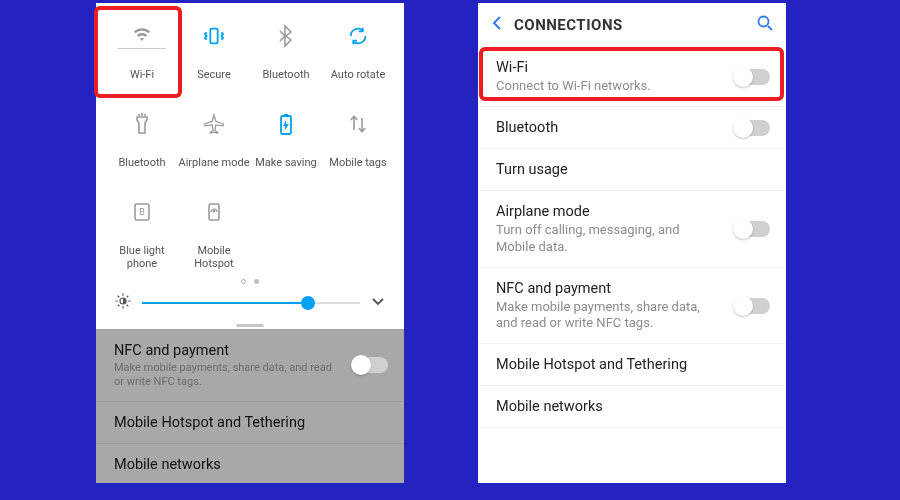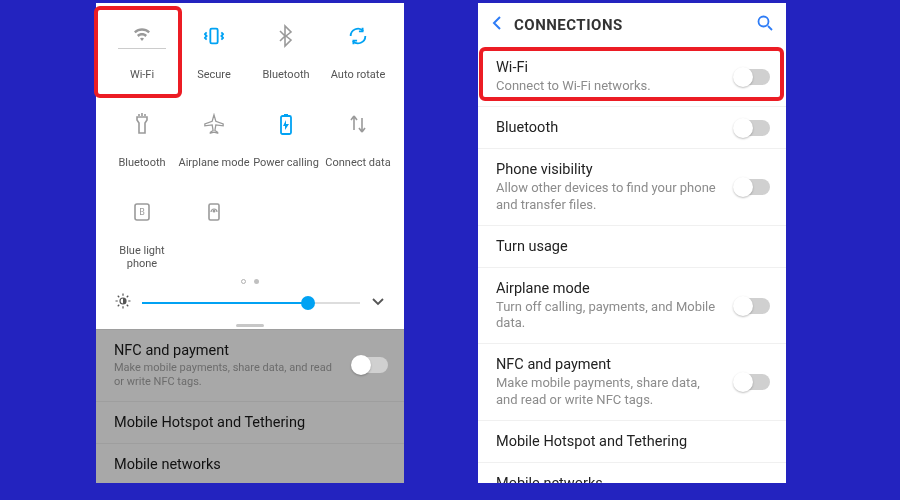--- a/index.html
+++ b/index.html
@@ -104,48 +104,49 @@
       <div class="tile-label">Airplane mode</div>
     </div>
     <div class="tile">
       <div class="tile-icon on">
           <svg width="16" height="24" viewBox="0 0 16 24">
             <rect x="3" y="4" width="10" height="18" rx="1.5" fill="none" stroke="currentColor" stroke-width="1.8"></rect>
             <rect x="6" y="2" width="4" height="2" fill="currentColor"></rect>
             <path d="M8 8v4h3l-4 6v-4H5l3-6z" fill="currentColor"></path>
           </svg>
         </div>
-      <div class="tile-label">Power calling</div>
+      <div class="tile-label">Make saving</div>
     </div>
     <div class="tile">
       <div class="tile-icon">
           <svg width="20" height="22" viewBox="0 0 20 22">
             <path d="M6 3v14m0-14l-3 4m3-4l3 4M14 19V5m0 14l-3-4m3 4l3-4" fill="none" stroke="currentColor" stroke-width="1.6"></path>
           </svg>
         </div>
-      <div class="tile-label">Connect data</div>
+      <div class="tile-label">Mobile tags</div>
     </div>
 
     <div class="tile">
       <div class="tile-icon">
           <svg width="20" height="22" viewBox="0 0 20 22">
             <rect x="3" y="3" width="14" height="16" rx="2" fill="none" stroke="currentColor" stroke-width="1.6"></rect>
             <text x="10" y="14" text-anchor="middle" font-size="9" fill="currentColor" font-family="Arial">B</text>
           </svg>
         </div>
       <div class="tile-label">Blue light phone</div>
     </div>
     <div class="tile">
       <div class="tile-icon">
           <svg width="20" height="22" viewBox="0 0 20 22">
             <rect x="5" y="3" width="10" height="16" rx="1.5" fill="none" stroke="currentColor" stroke-width="1.6"></rect>
             <circle cx="10" cy="10" r="1.5" fill="currentColor"></circle>
             <path d="M7 11a3 3 0 0 1 6 0" fill="none" stroke="currentColor" stroke-width="1.2"></path>
           </svg>
         </div>
+      <div class="tile-label">Mobile Hotspot</div>
     </div>
   </div>
   <div class="dots">
       <div class="dot hollow"></div>
       <div class="dot"></div>
     </div>
   <div class="bright-row">
     <span><svg width="18" height="18" viewBox="0 0 24 24">
           <circle cx="12" cy="12" r="4" fill="none" stroke="#555" stroke-width="1.6"></circle>
           <path d="M12 2v3M12 19v3M2 12h3M19 12h3M5 5l2 2M17 17l2 2M19 5l-2 2M7 17l-2 2" stroke="#555" stroke-width="1.6"></path>
@@ -190,30 +191,25 @@
   <div class="row">
     <div class="t">Wi-Fi</div>
     <div class="d">Connect to Wi-Fi networks.</div>
     <div class="tg"></div>
   </div>
   <div class="row">
     <div class="t">Bluetooth</div>
     <div class="tg"></div>
   </div>
   <div class="row">
-    <div class="t">Phone visibility</div>
-    <div class="d">Allow other devices to find your phone and transfer files.</div>
-    <div class="tg"></div>
-  </div>
-  <div class="row">
     <div class="t">Turn usage</div>
   </div>
   <div class="row">
     <div class="t">Airplane mode</div>
-    <div class="d">Turn off calling, payments, and Mobile data.</div>
+    <div class="d">Turn off calling, messaging, and Mobile data.</div>
     <div class="tg"></div>
   </div>
   <div class="row">
     <div class="t">NFC and payment</div>
     <div class="d">Make mobile payments, share data, and read or write NFC tags.</div>
     <div class="tg"></div>
   </div>
   <div class="row">
     <div class="t">Mobile Hotspot and Tethering</div>
   </div>

